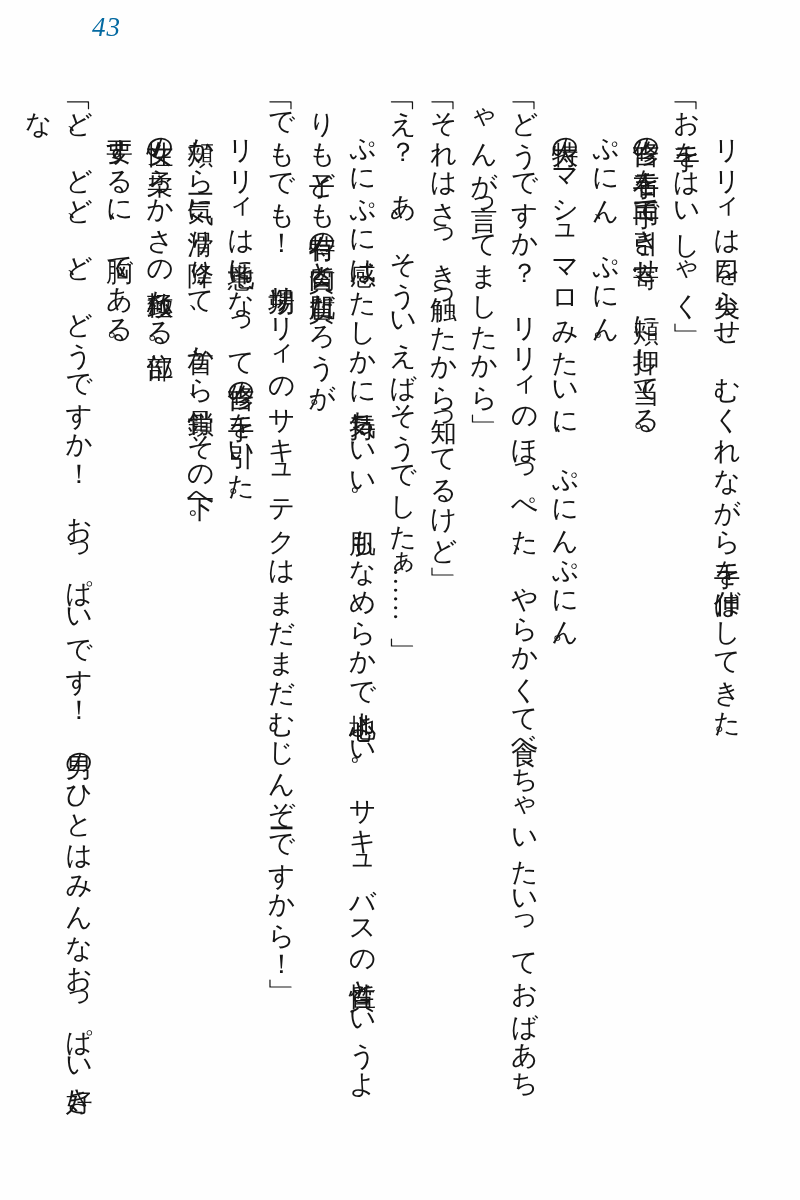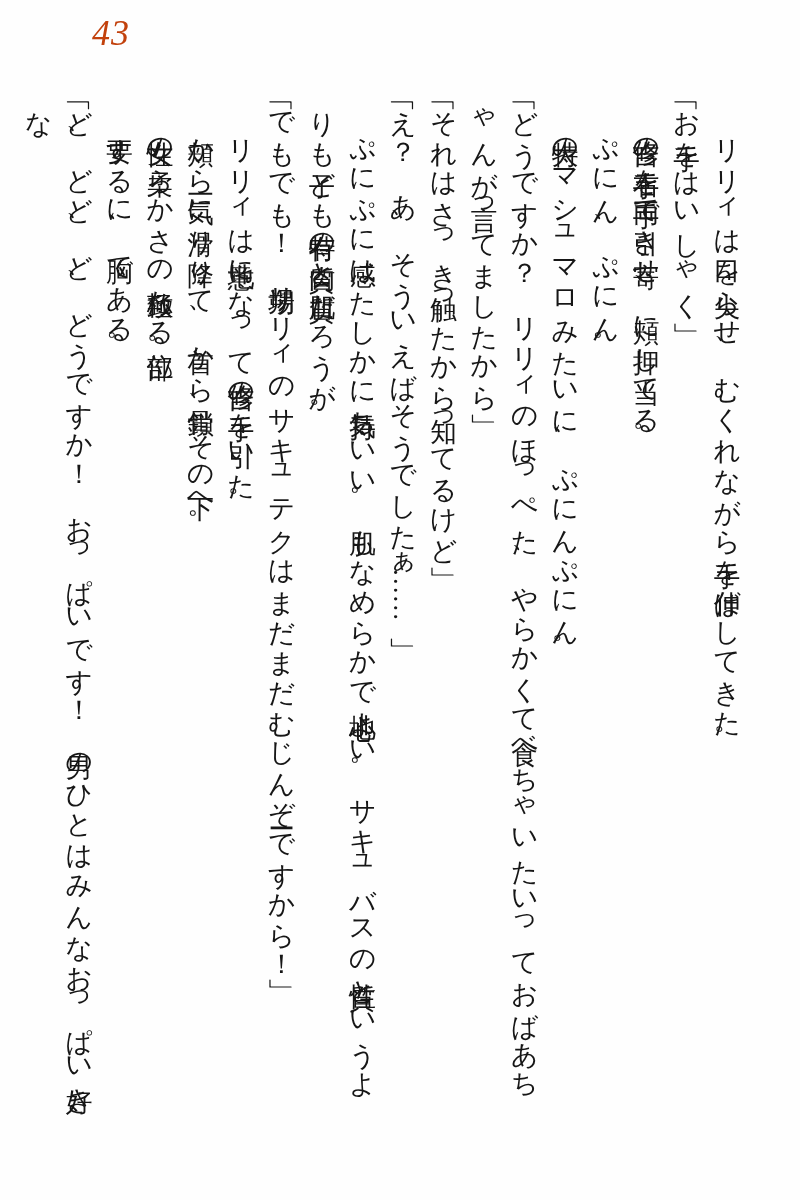--- a/index.html
+++ b/index.html
@@ -11,24 +11,24 @@
   .page {
     position: relative;
     width: 800px; height: 1200px;
     background: #fefefe;
     overflow: hidden;
     color: #171717;
   }
   .page-number {
     position: absolute;
     top: 12px; left: 92px;
-    font-size: 36px;
+    font-size: 27px;
     font-style: italic;
     letter-spacing: 1px;
-    color: #c2410c;
+    color: #0369a1;
   }
   .text-block {
     position: absolute;
     top: 93px; right: 53px;
     height: 1015px;              
     writing-mode: vertical-rl;
     -webkit-writing-mode: vertical-rl;
     text-orientation: mixed;
     font-size: 26.6px;
     line-height: 40.5px;         

